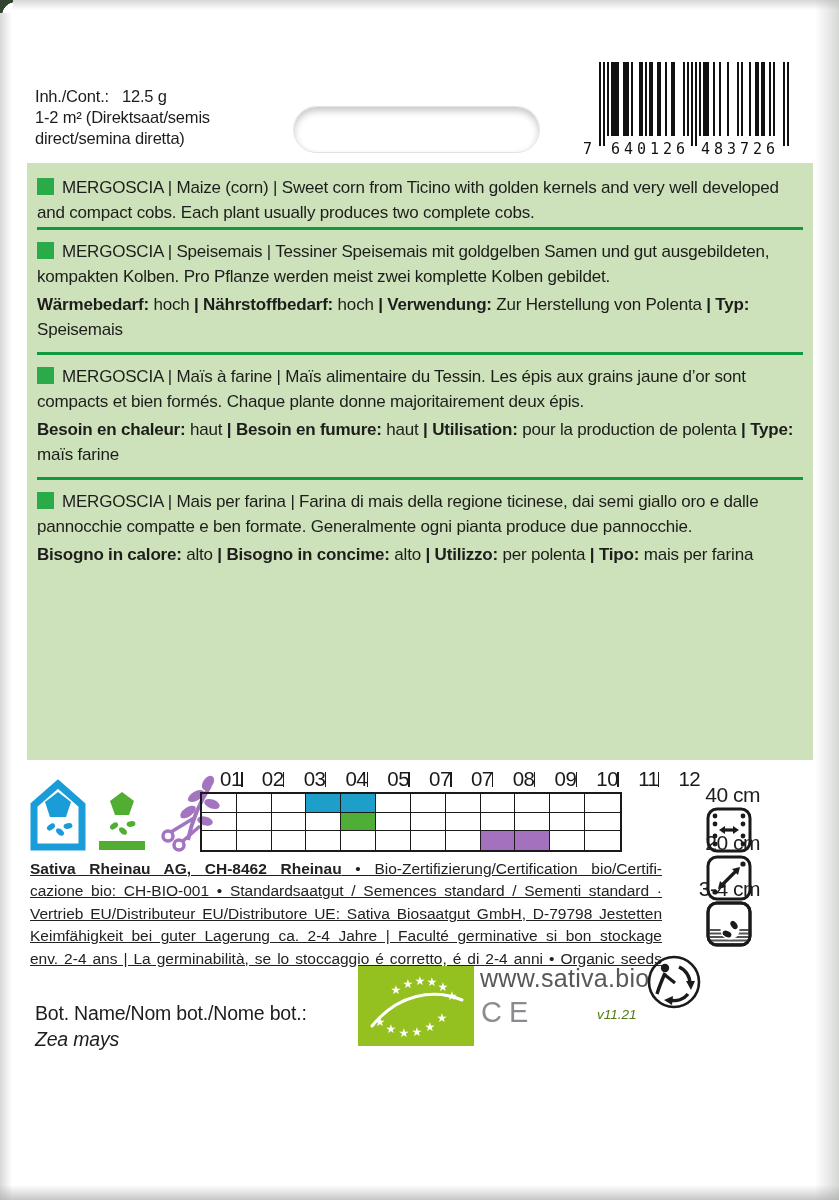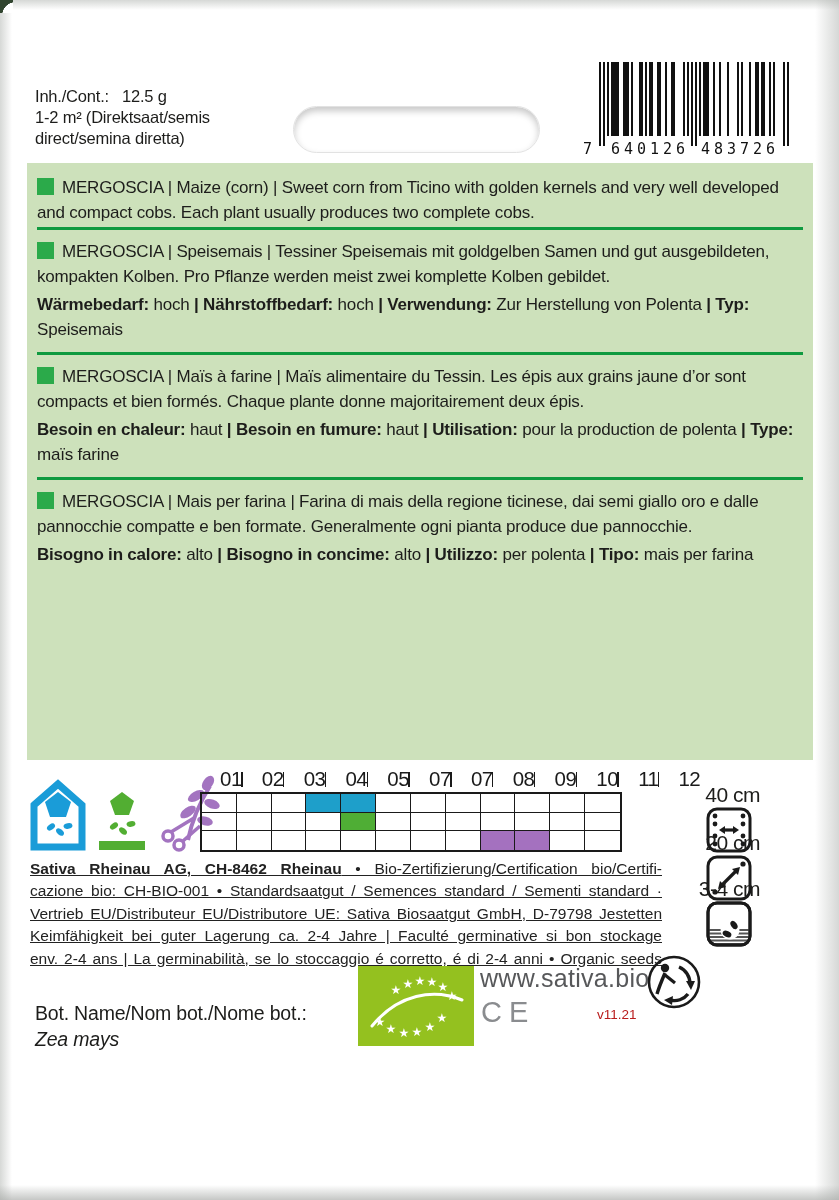--- a/index.html
+++ b/index.html
@@ -76,21 +76,21 @@
   #disposal .darrow{position:absolute;left:51px;top:3px;width:0;height:0;
      border-top:24px solid transparent;border-bottom:24px solid transparent;border-left:15px solid #fff;}
   #disposal .envelope{position:absolute;left:13px;top:8px;width:24px;height:36px;background:#fff;
      border:2px solid #666;border-radius:3px;transform:rotate(-10deg);box-shadow:inset 0 3px 0 #ddd;}
   #disposal svg{position:absolute;right:4px;top:6px;}
 
   
   #eu-logo{left:358px;top:966px;}
   #website{left:480px;top:964px;font-size:25px;font-weight:normal;color:#57585a;letter-spacing:.3px;}
   #ce-mark{left:481px;top:996px;font-size:29px;color:#8a8c8f;letter-spacing:7px;}
-  #version{left:597px;top:1007px;font-size:13.5px;color:#b91c1c;}
+  #version{left:597px;top:1007px;font-size:13.5px;color:#4d7c0f;font-style:italic;}
 
   #bot-name{left:35px;top:1000px;font-size:19.5px;line-height:26px;letter-spacing:-0.2px;}
   #bot-name .latin{font-style:italic;}
 </style>
 </head>
 <body>
 
 <div class="packet">
 
   <div class="abs" id="info-top">

